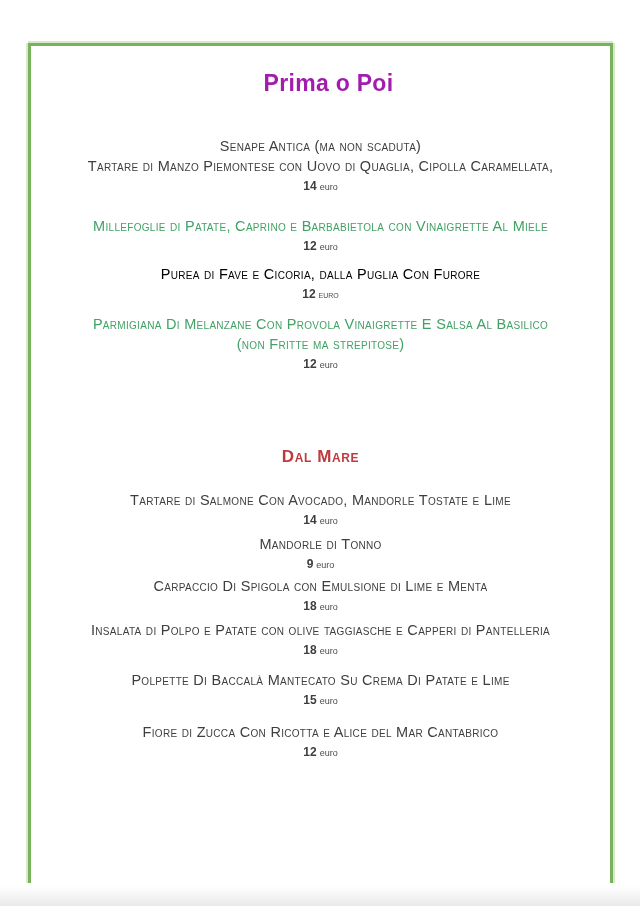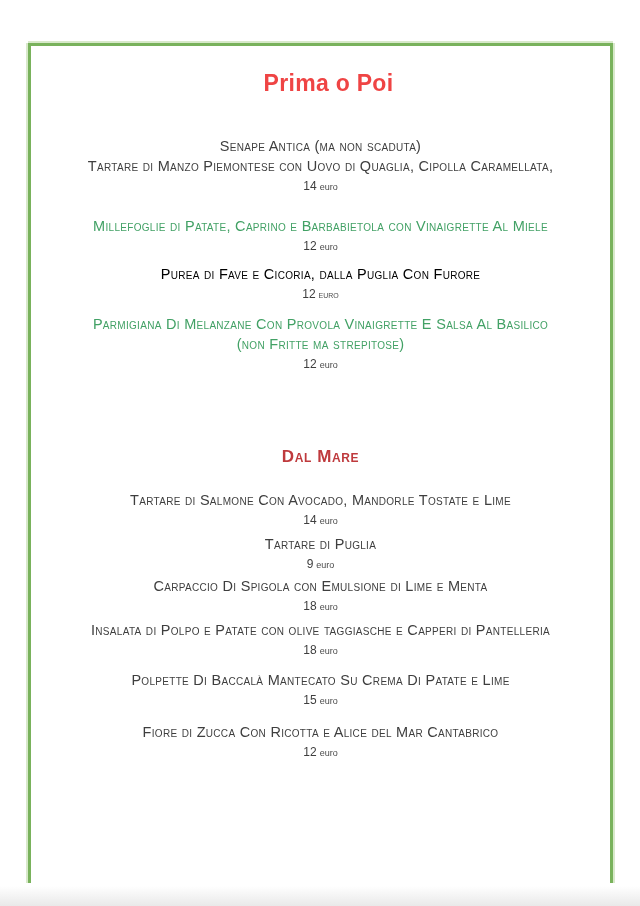--- a/index.html
+++ b/index.html
@@ -31,21 +31,21 @@
   .photo-edge {
     position: absolute; left: 0; bottom: 0; width: 640px; height: 20px;
     background: linear-gradient(#ffffff, #e9e9e9);
   }
   .content {
     position: absolute; left: 31px; top: 46px; width: 579px;
     text-align: center;
   }
   .menu-title {
     margin-top: 24px;
-    color: #ef4444;
+    color: #a21caf;
     font-size: 23px;
     line-height: 26px;
     font-weight: bold;
     letter-spacing: 0.3px;
     margin-bottom: 40px;
     padding-left: 16px;
   }
   .section-title {
     color: #bf3a3d;
     font-size: 17px;
@@ -59,21 +59,21 @@
     font-size: 14.5px;
     line-height: 20px;
     font-variant: small-caps;
     letter-spacing: 0.3px;
     color: #3e3e3e;
   }
   .green  { color: #42a165; }
   .purple { color: #000000; }
   .price { line-height: 14px; margin-top: 2px; height: 14px; }
   .price-num {
-    font-size: 12px; font-weight: normal; color: #3e3e3e;
+    font-size: 12px; font-weight: bold; color: #3e3e3e;
   }
   .price-unit {
     font-size: 9px; color: #4a4a4a; margin-left: 3px;
   }
   .price-unit.sc { font-variant: small-caps; font-size: 9.5px; }
   .mb6  { margin-bottom: 6px; }
   .mb8  { margin-bottom: 8px; }
   .mb12 { margin-bottom: 12px; }
   .mb14 { margin-bottom: 14px; }
   .mb16 { margin-bottom: 16px; }
@@ -125,21 +125,21 @@
     <div class="section-title dal-mare">Dal Mare</div>
 
     <div class="item mb8">
       <div class="item-line">Tartare di Salmone Con Avocado, Mandorle Tostate e Lime</div>
       <div class="price">
         <span class="price-num">14</span><span class="price-unit">euro</span>
       </div>
     </div>
 
     <div class="item mb6">
-      <div class="item-line">Tartare di Puglia</div>
+      <div class="item-line">Mandorle di Tonno</div>
       <div class="price">
         <span class="price-num">9</span><span class="price-unit">euro</span>
       </div>
     </div>
 
     <div class="item mb8">
       <div class="item-line">Carpaccio Di Spigola con Emulsione di Lime e Menta</div>
       <div class="price">
         <span class="price-num">18</span><span class="price-unit">euro</span>
       </div>

